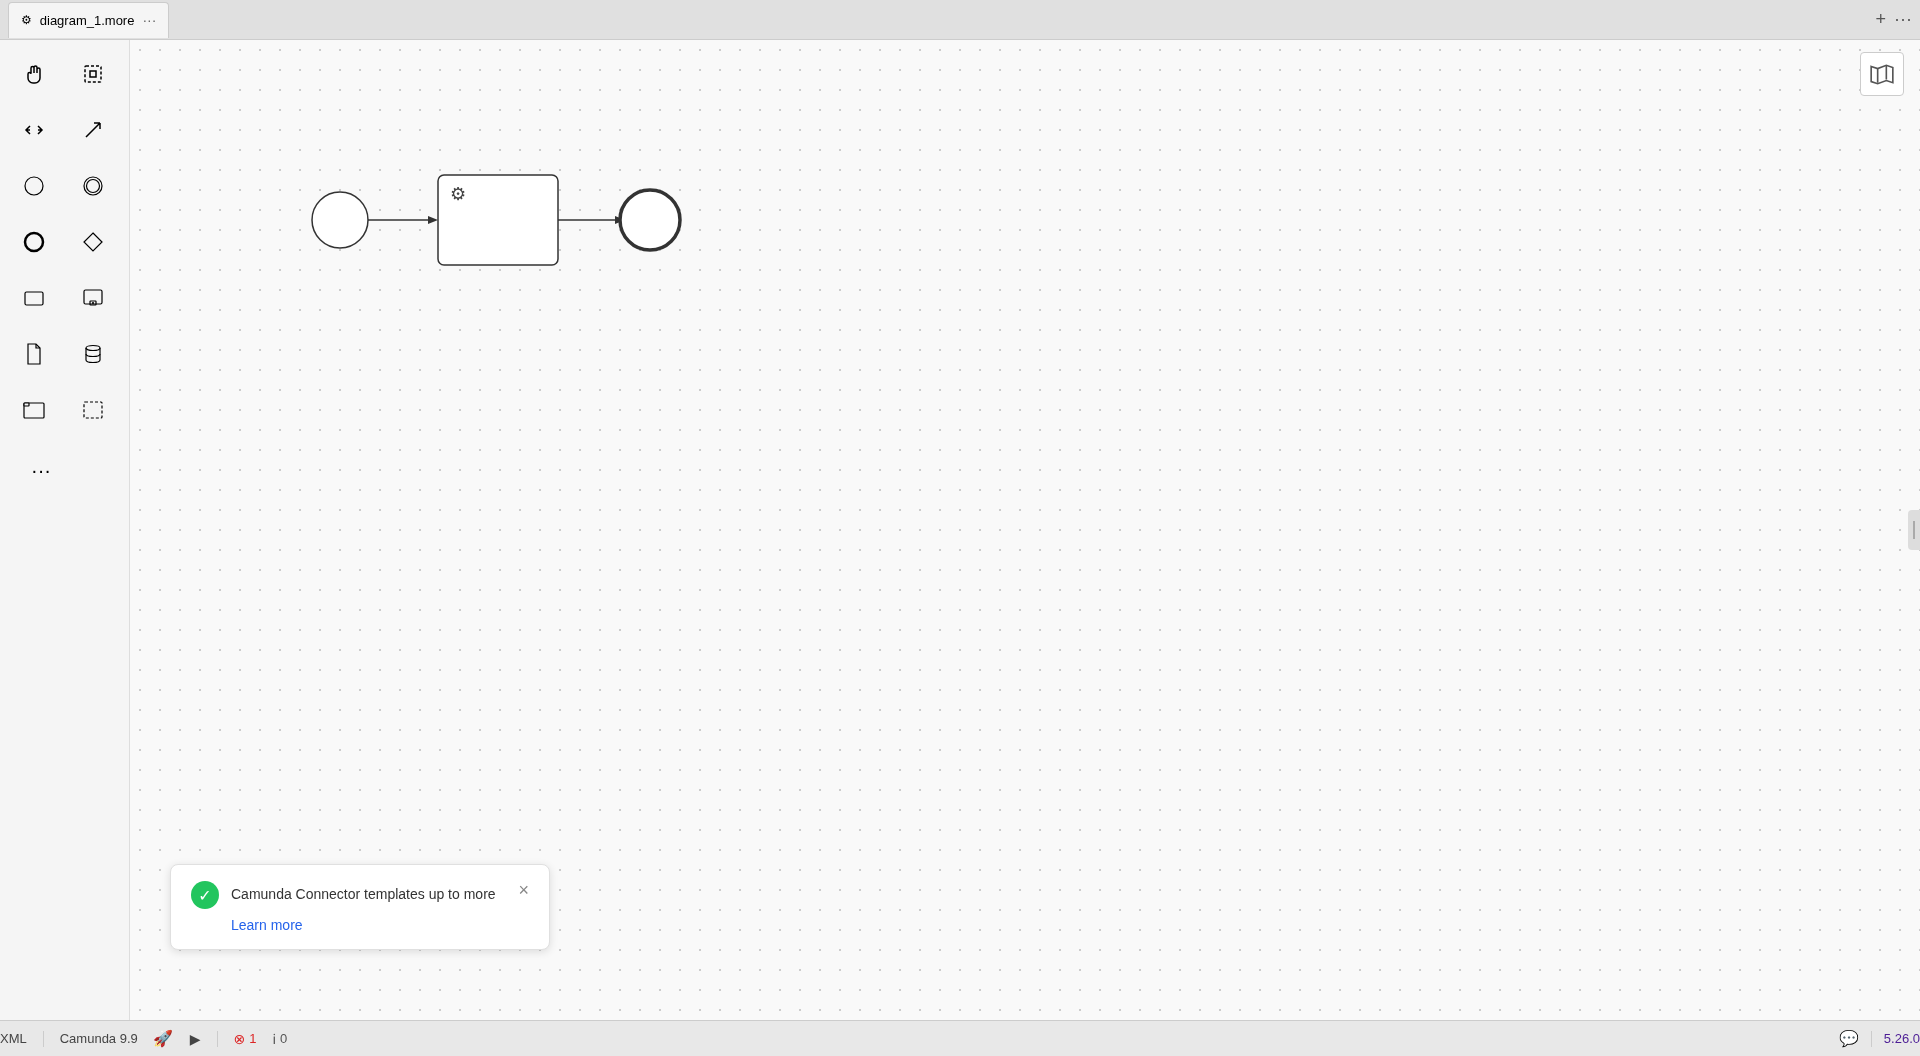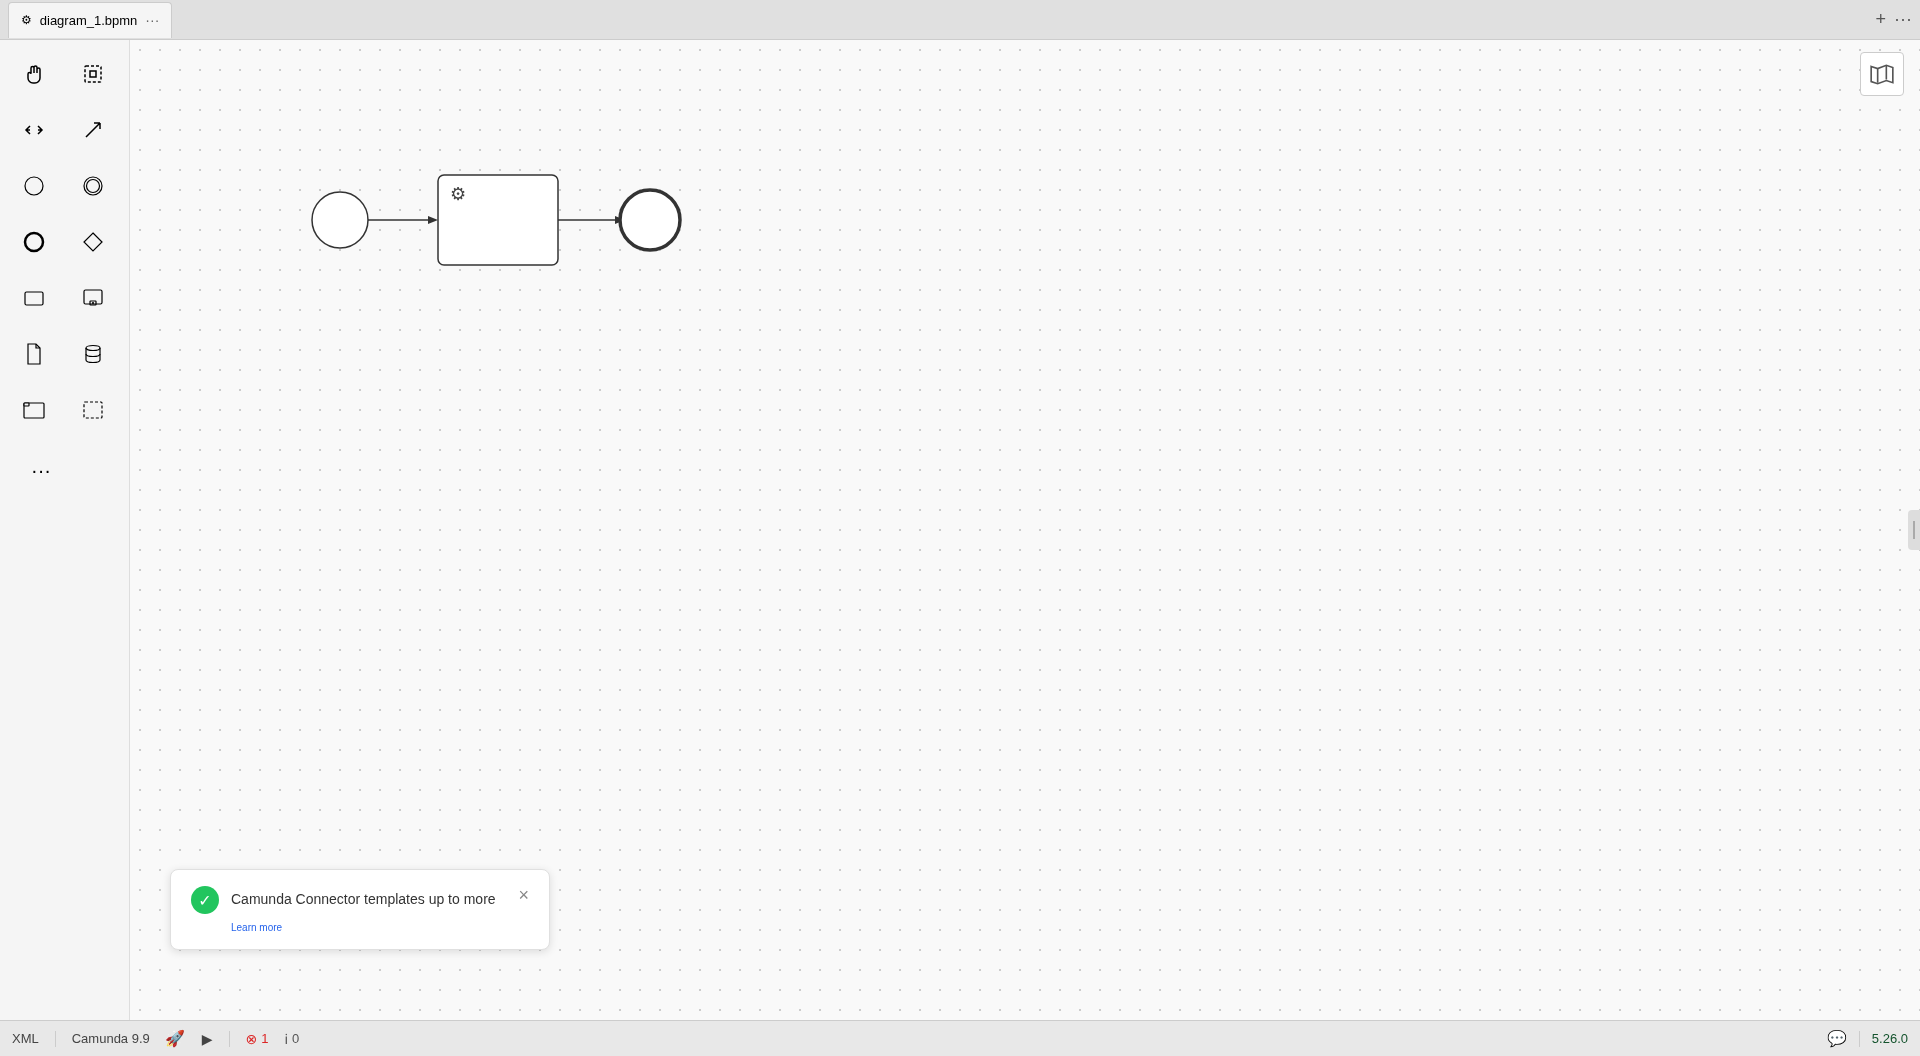--- a/index.html
+++ b/index.html
@@ -78,42 +78,42 @@
     .notification-icon {
       width: 28px; height: 28px; border-radius: 50%; background: #22c55e;
       display: flex; align-items: center; justify-content: center; color: white;
       font-size: 16px; flex-shrink: 0;
     }
     .notification-text { font-size: 14px; color: #333; flex: 1; line-height: 1.4; }
     .notification-close {
       cursor: pointer; color: #888; font-size: 18px; align-self: flex-start; line-height: 1;
       background: none; border: none;
     }
-    .notification-link { font-size: 10px; color: #2563eb; cursor: pointer; padding-left: 40px; text-decoration: none; }
+    .notification-link { font-size: 14px; color: #2563eb; cursor: pointer; padding-left: 40px; text-decoration: none; }
 
     
     .status-bar {
       height: 36px; background: #e8e8e8; border-top: 1px solid #ccc;
-      display: flex; align-items: center; padding: 0 12px; gap: 16px; font-size: 13px; color: #444;
+      display: flex; align-items: center; padding: 0 0; gap: 16px; font-size: 13px; color: #444;
     }
     .status-bar .sep { width: 1px; height: 16px; background: #ccc; }
     .status-error { display: flex; align-items: center; gap: 4px; color: #dc2626; }
     .status-info { display: flex; align-items: center; gap: 4px; color: #555; }
     .status-right { margin-left: auto; display: flex; align-items: center; gap: 12px; }
-    .status-version { font-size: 13px; color: #14532d; font-weight: 500; }
+    .status-version { font-size: 13px; color: #4c1d95; font-weight: 500; }
 
     
   </style>
 </head>
 <body>
 
 <div class="title-bar">
   <div class="tab">
     <span class="tab-icon">⚙</span>
-    <span>diagram_1.bpmn</span>
+    <span>diagram_1.more</span>
     <span class="tab-close">···</span>
   </div>
   <div class="title-bar-actions">
     <button class="title-bar-btn">+</button>
     <button class="title-bar-btn">···</button>
   </div>
 </div>
 
 <div class="main-layout">
 

